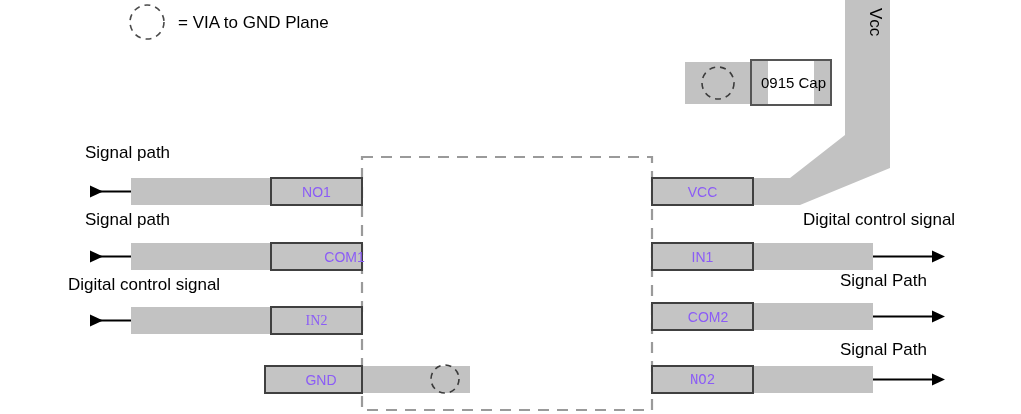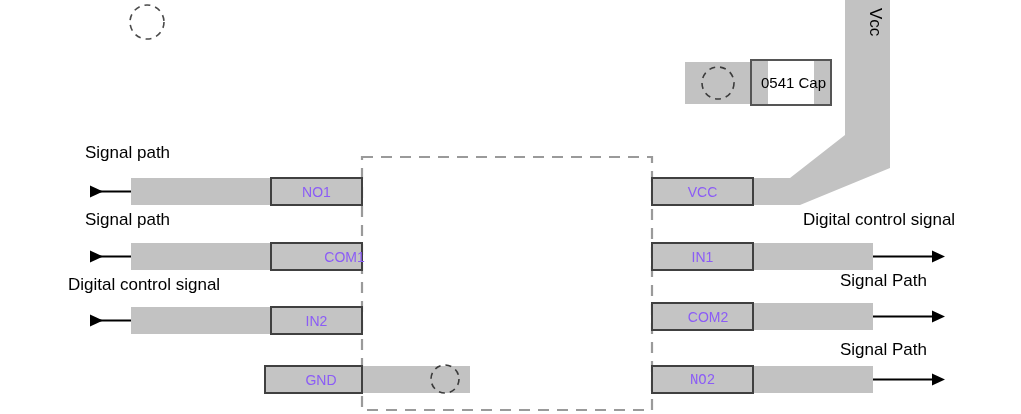--- a/index.html
+++ b/index.html
@@ -102,28 +102,29 @@
     <rect x="753" y="303" width="120" height="27" fill="#c2c2c2"></rect>
     <rect x="652" y="303" width="101" height="27" fill="#c4c4c4" stroke="#404040" stroke-width="2"></rect>
     <line x1="873" y1="316.5" x2="932" y2="316.5" stroke="#000000" stroke-width="2" marker-end="url(#arrR)"></line>
 
     <rect x="753" y="366" width="120" height="27" fill="#c2c2c2"></rect>
     <rect x="652" y="366" width="101" height="27" fill="#c4c4c4" stroke="#404040" stroke-width="2"></rect>
     <line x1="873" y1="379.5" x2="932" y2="379.5" stroke="#000000" stroke-width="2" marker-end="url(#arrR)"></line>
 
   </svg>
 
+  <div class="lbl lbl-note" style="left:178px; top:14px;">= VIA to GND Plane</div>
 
-  <div class="cap-txt" style="left:761px; top:75px;">0541 Cap</div>
+  <div class="cap-txt" style="left:761px; top:75px;">0915 Cap</div>
 
   <div class="vcc-txt" style="left:884px; top:8px;">Vcc</div>
 
   <div class="pad-txt" style="left:271px; top:185px; width:91px;">NO1</div>
   <div class="pad-txt" style="left:271px; top:250px; width:91px;padding-left:28px;">COM1</div>
-  <div class="pad-txt" style="left:271px; top:314px; width:91px;">IN2</div>
+  <div class="pad-txt" style="left:271px; top:314px; width:91px;font-family:Liberation Serif, serif;">IN2</div>
   <div class="pad-txt" style="left:265px; top:373px; width:112px;">GND</div>
 
   <div class="pad-txt" style="left:652px; top:185px; width:101px;">VCC</div>
   <div class="pad-txt" style="left:652px; top:250px; width:101px;">IN1</div>
   <div class="pad-txt" style="left:652px; top:310px; width:112px;">COM2</div>
   <div class="pad-txt" style="left:652px; top:373px; width:101px;font-family:Liberation Mono, monospace;">NO2</div>
 
   <div class="lbl lbl-note" style="left:85px; top:144px;">Signal path</div>
   <div class="lbl lbl-note" style="left:85px; top:211px;">Signal path</div>
   <div class="lbl lbl-note" style="left:68px; top:276px;">Digital control signal</div>

